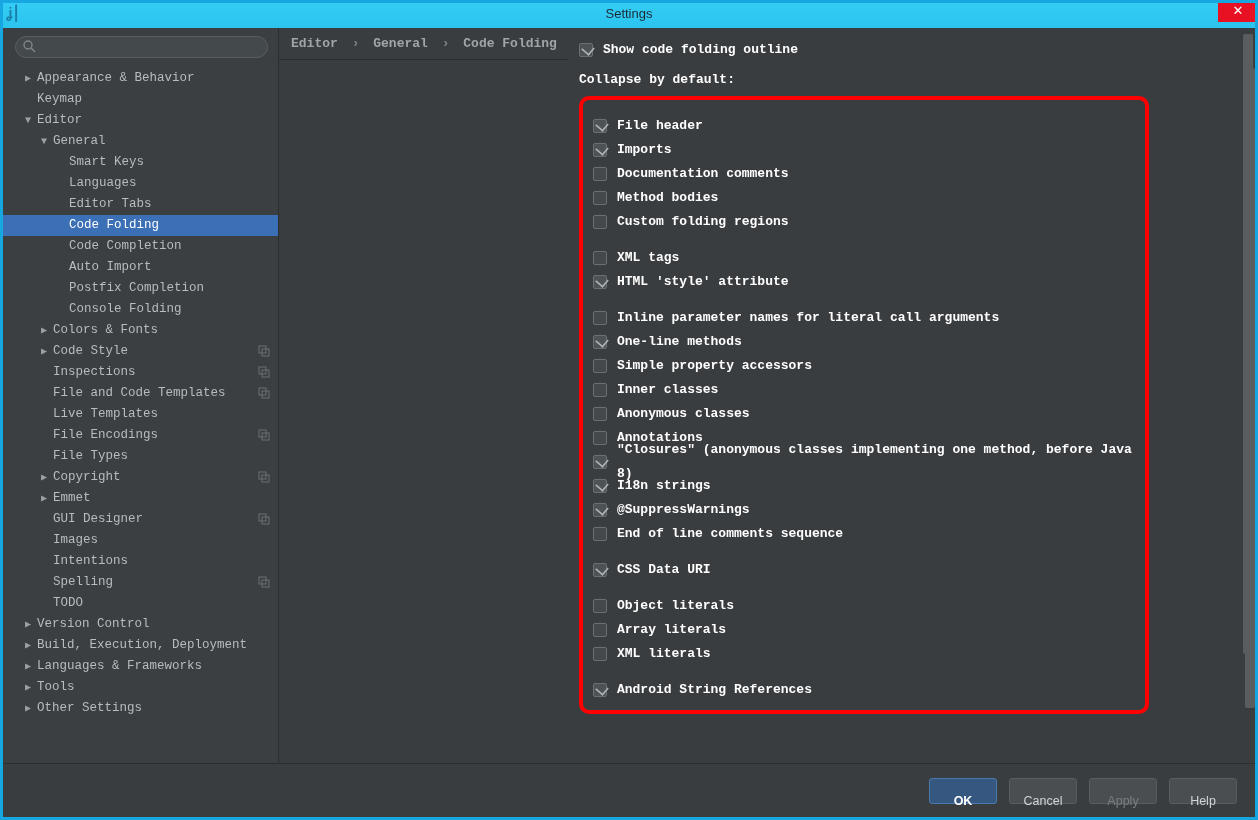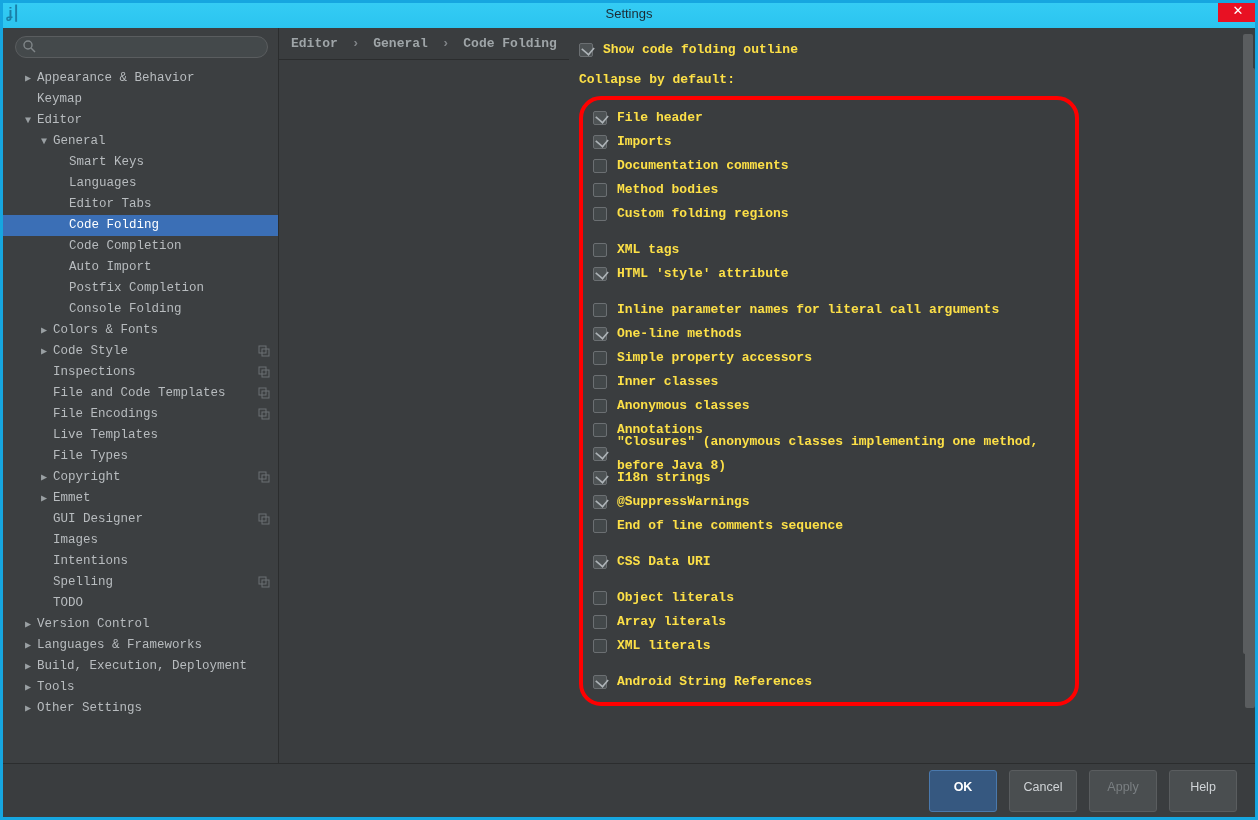--- a/index.html
+++ b/index.html
@@ -21,33 +21,33 @@
   .tree-row.sel { background:#3b6fb6; color:#fff; }
   .tree-row .arrow { display:inline-block; width:10px; text-align:center; margin-right:4px; color:#9aa0a3; font-size:10px; }
   .tree-row .indent { display:inline-block; }
   .tree-row .tag { position:absolute; right:8px; top:4px; width:12px; height:12px; opacity:.5; }
   .tree-scrollbar { position:absolute; right:0; top:40px; bottom:0; width:10px; }
   .tree-scrollbar .thumb { position:absolute; left:0; width:10px; background:#5a5d5f; border-radius:2px; }
 
   .main { flex:1 1 auto; display:flex; min-width:0; }
   .crumbs { height:32px; line-height:32px; padding:0 12px; color:#9fa5a8; font-family:Consolas,"Courier New",monospace; font-size:13px; font-weight:bold; border-bottom:1px solid #2b2d2e; }
   .crumbs .sep { margin:0 6px; color:#808488; }
-  .content { flex:1; position:relative; padding:10px 14px 10px 10px; overflow:hidden; color:#fde047; font-family:Consolas,"Courier New",monospace; font-size:13px; font-weight:bold; }
+  .content { flex:1; position:relative; padding:10px 14px 10px 10px; overflow:hidden; color:#ffffff; font-family:Consolas,"Courier New",monospace; font-size:13px; font-weight:bold; }
   .opt-row { height:24px; line-height:24px; display:flex; align-items:center; }
   .opt-row.spaced { margin-top:12px; }
   .section-label { height:24px; line-height:24px; margin-top:6px; }
-  .highlight-box { border:4px solid #ff0000; border-radius:22px; padding:6px 10px 8px; margin-top:4px; width:500px; }
+  .highlight-box { border:4px solid #ff0000; border-radius:10px; padding:14px 10px 8px; margin-top:4px; width:570px; }
   .cb { width:14px; height:14px; border:1px solid #6b6f72; border-radius:2px; margin-right:10px; position:relative; flex:0 0 auto; background:#43484a; }
   .cb.on { background:#4d5254; }
   .cb.on::after { content:""; position:absolute; left:2px; top:-1px; width:10px; height:10px; border:solid #aeb4b8; border-width:0 0 2px 2px; transform:rotate(-50deg) scale(.8); }
   .content-scrollbar { position:absolute; right:2px; top:6px; bottom:6px; width:10px; }
   .content-scrollbar .thumb { position:absolute; left:0; width:10px; background:#5a5d5f; border-radius:2px; }
 
   .footer { height:54px; border-top:1px solid #2b2d2e; display:flex; justify-content:flex-end; align-items:center; gap:12px; padding:0 18px; color:#bbb; }
-  .btn { min-width:68px; height:42px; line-height:24px; text-align:center; border:1px solid #5a5d5f; background:#4a4e50; color:#d0d4d7; font-size:12.5px; border-radius:3px; cursor:pointer; padding:4px 12px; }
+  .btn { min-width:68px; height:26px; line-height:24px; text-align:center; border:1px solid #5a5d5f; background:#4a4e50; color:#d0d4d7; font-size:12.5px; border-radius:3px; cursor:pointer; padding:10px 12px; }
   .btn.primary { background:#365880; border-color:#4a79ad; color:#fff; font-weight:bold; }
   .btn.disabled { color:#7a7f82; cursor:default; }
 </style>
 </head>
 <body>
 
 <div class="window">
   <div class="titlebar">
     <svg class="ij-icon" viewBox="0 0 18 18">
         <text x="0" y="14" font-size="14" font-weight="bold" fill="#1a7fa8" font-family="Arial">ʝ⎮</text>
@@ -88,45 +88,45 @@
                 <rect x="4" y="4" width="7" height="7" fill="none" stroke="#9aa0a3"></rect>
               </svg></div>
             <div class="tree-row"><span class="indent" style="width: 36px;"></span><span class="arrow"></span><span>Inspections</span><svg class="tag" viewBox="0 0 12 12">
                 <rect x="1" y="1" width="7" height="7" fill="none" stroke="#9aa0a3"></rect>
                 <rect x="4" y="4" width="7" height="7" fill="none" stroke="#9aa0a3"></rect>
               </svg></div>
             <div class="tree-row"><span class="indent" style="width: 36px;"></span><span class="arrow"></span><span>File and Code Templates</span><svg class="tag" viewBox="0 0 12 12">
                 <rect x="1" y="1" width="7" height="7" fill="none" stroke="#9aa0a3"></rect>
                 <rect x="4" y="4" width="7" height="7" fill="none" stroke="#9aa0a3"></rect>
               </svg></div>
+            <div class="tree-row"><span class="indent" style="width: 36px;"></span><span class="arrow"></span><span>Live Templates</span></div>
             <div class="tree-row"><span class="indent" style="width: 36px;"></span><span class="arrow"></span><span>File Encodings</span><svg class="tag" viewBox="0 0 12 12">
                 <rect x="1" y="1" width="7" height="7" fill="none" stroke="#9aa0a3"></rect>
                 <rect x="4" y="4" width="7" height="7" fill="none" stroke="#9aa0a3"></rect>
               </svg></div>
-            <div class="tree-row"><span class="indent" style="width: 36px;"></span><span class="arrow"></span><span>Live Templates</span></div>
             <div class="tree-row"><span class="indent" style="width: 36px;"></span><span class="arrow"></span><span>File Types</span></div>
             <div class="tree-row"><span class="indent" style="width: 36px;"></span><span class="arrow">▶</span><span>Copyright</span><svg class="tag" viewBox="0 0 12 12">
                 <rect x="1" y="1" width="7" height="7" fill="none" stroke="#9aa0a3"></rect>
                 <rect x="4" y="4" width="7" height="7" fill="none" stroke="#9aa0a3"></rect>
               </svg></div>
             <div class="tree-row"><span class="indent" style="width: 36px;"></span><span class="arrow">▶</span><span>Emmet</span></div>
             <div class="tree-row"><span class="indent" style="width: 36px;"></span><span class="arrow"></span><span>GUI Designer</span><svg class="tag" viewBox="0 0 12 12">
                 <rect x="1" y="1" width="7" height="7" fill="none" stroke="#9aa0a3"></rect>
                 <rect x="4" y="4" width="7" height="7" fill="none" stroke="#9aa0a3"></rect>
               </svg></div>
             <div class="tree-row"><span class="indent" style="width: 36px;"></span><span class="arrow"></span><span>Images</span></div>
             <div class="tree-row"><span class="indent" style="width: 36px;"></span><span class="arrow"></span><span>Intentions</span></div>
             <div class="tree-row"><span class="indent" style="width: 36px;"></span><span class="arrow"></span><span>Spelling</span><svg class="tag" viewBox="0 0 12 12">
                 <rect x="1" y="1" width="7" height="7" fill="none" stroke="#9aa0a3"></rect>
                 <rect x="4" y="4" width="7" height="7" fill="none" stroke="#9aa0a3"></rect>
               </svg></div>
             <div class="tree-row"><span class="indent" style="width: 36px;"></span><span class="arrow"></span><span>TODO</span></div>
             <div class="tree-row"><span class="indent" style="width: 20px;"></span><span class="arrow">▶</span><span>Version Control</span></div>
+            <div class="tree-row"><span class="indent" style="width: 20px;"></span><span class="arrow">▶</span><span>Build, Execution, Deployment</span></div>
             <div class="tree-row"><span class="indent" style="width: 20px;"></span><span class="arrow">▶</span><span>Languages &amp; Frameworks</span></div>
-            <div class="tree-row"><span class="indent" style="width: 20px;"></span><span class="arrow">▶</span><span>Build, Execution, Deployment</span></div>
             <div class="tree-row"><span class="indent" style="width: 20px;"></span><span class="arrow">▶</span><span>Tools</span></div>
             <div class="tree-row"><span class="indent" style="width: 20px;"></span><span class="arrow">▶</span><span>Other Settings</span></div>
           </div>
         <div class="tree-scrollbar">
           <div class="thumb" style="top:0;height:640px;"></div>
         </div>
       </div>
 
       <div class="main">
         <div class="crumbs">

